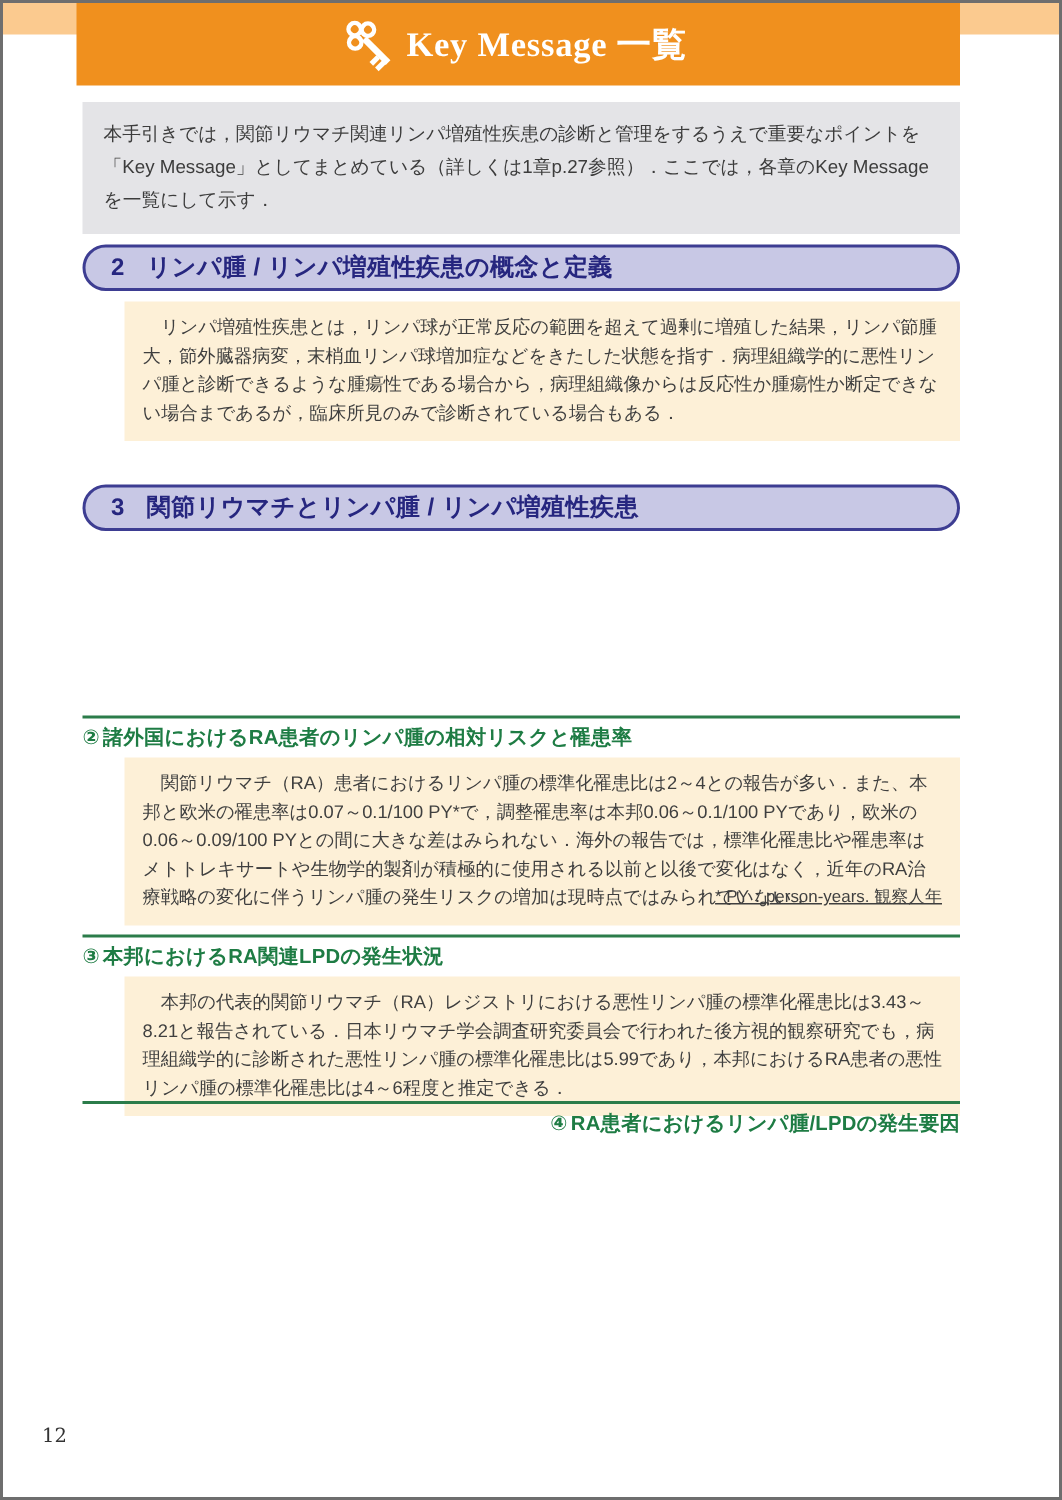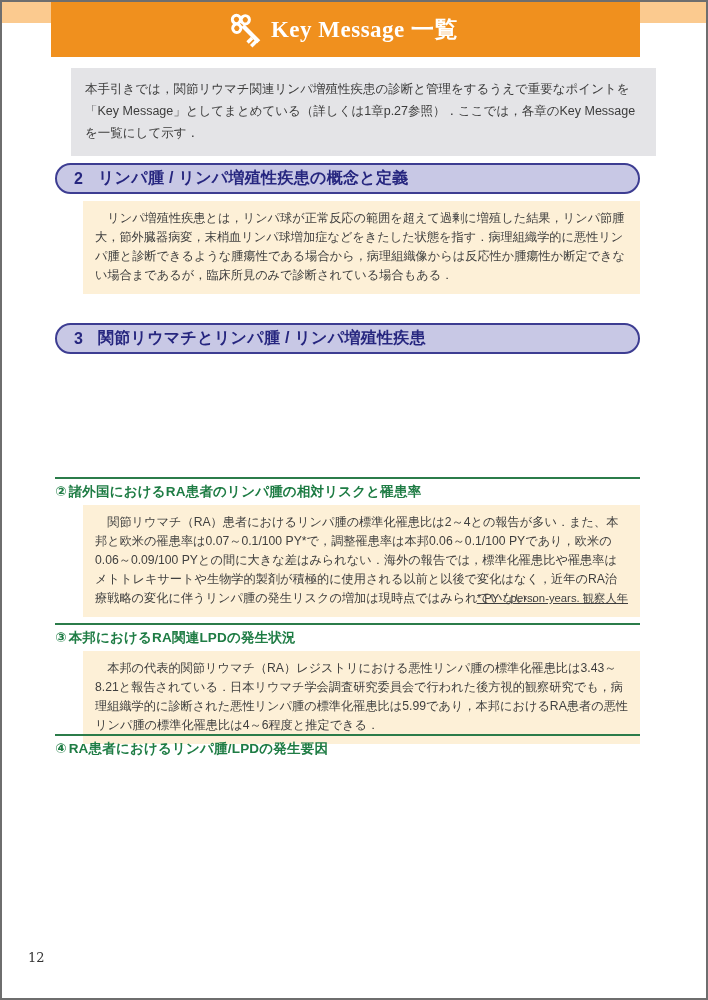--- a/index.html
+++ b/index.html
@@ -24,21 +24,21 @@
   }
   .key-wrap { transform:rotate(-45deg); width:26px; height:40px; margin-top:-2px; }
   .header-title {
     font-size:23px; font-weight:bold; letter-spacing:0.5px;
     font-family:Liberation Serif, serif;
   }
   
   .intro-box {
     position:absolute; left:53px; top:66px; width:585px;
     background:#e4e4e7; padding:11px 14px;
-    font-size:12.5px; line-height:1.75; color:#3c3c3c;margin-left:16px;
+    font-size:12.5px; line-height:1.75; color:#3c3c3c;
   }
   
   .section-pill {
     position:absolute; left:53px; width:585px; height:31px;
     background:#c8c8e5; border:2px solid #3d3d92; border-radius:17px;
     display:flex; align-items:center; padding-left:17px;
     color:#26267f; font-weight:bold;
   }
   .section-pill .sec-num { font-size:16px; margin-right:15px; }
   .section-pill .sec-title { font-size:16px; letter-spacing:0.3px; }
@@ -63,21 +63,21 @@
   }
   
   .sub-heading {
     position:absolute; left:53px; width:585px;
     border-top:2px solid #2b7c4a; padding-top:4px;
     color:#1e7c44; font-weight:bold; font-size:13.5px; letter-spacing:0.2px;
   }
   #sub1-heading { top:361px; }
   #sub2-heading { top:475px; }
   #sub3-heading { top:621px; }
-  #sub4-heading { top:732px; }
+  #sub4-heading { top:732px;text-align:right; }
   .sub-label { margin-right:2px; }
   
   .page-number {
     position:absolute; left:26px; top:948px;
     font-family:"DejaVu Serif","Liberation Serif",serif;
     font-size:13px; color:#333;
   }
 </style>
 </head>
 <body>

